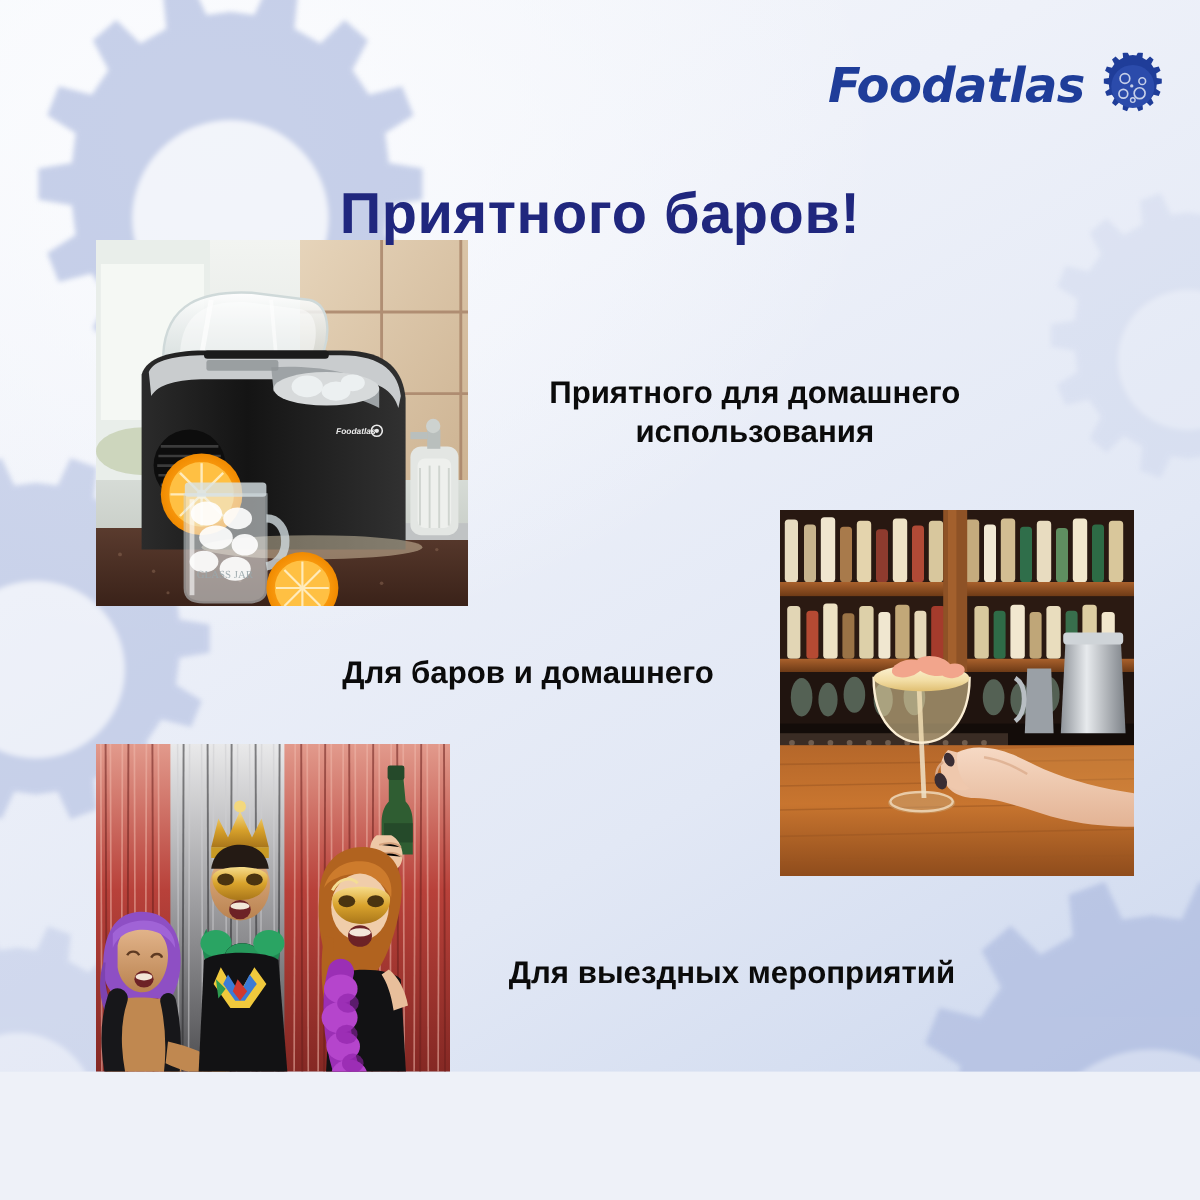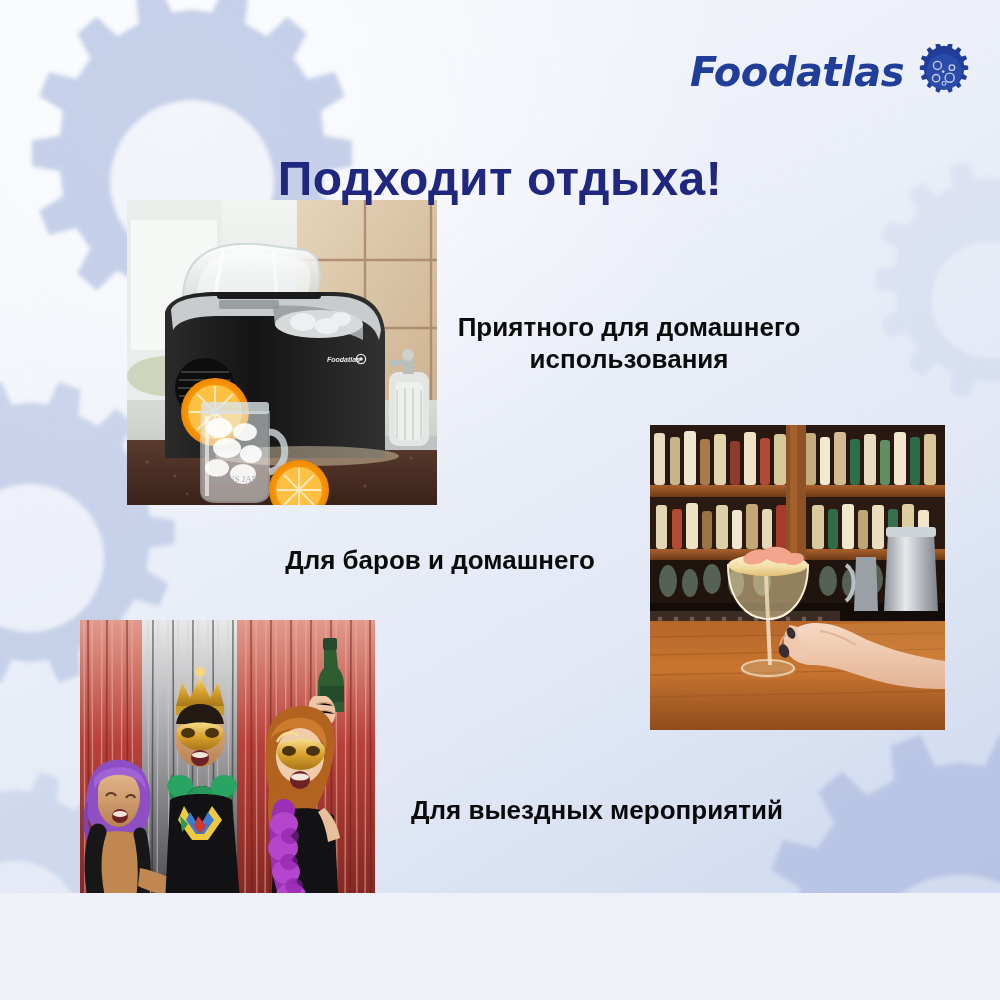--- a/index.html
+++ b/index.html
@@ -37,30 +37,30 @@
 
   
   .title{
     position:absolute;left:0;right:0;top:122px;text-align:center;z-index:5;
     font-size:48px;font-weight:bold;color:#20277e;letter-spacing:.5px;
     line-height:1.05;
   }
 
   
   .photo{position:absolute;overflow:hidden;background:#cfd6e4;z-index:3;}
-  .ph-icemaker{left:80px; top:200px;  width:310px;height:305px;margin-left:47px;}
+  .ph-icemaker{left:80px; top:200px;  width:310px;height:305px;}
   .ph-bar{     left:650px;top:425px;  width:295px;height:305px;}
   .ph-party{   left:80px; top:620px;  width:295px;height:305px;}
   .photo svg{display:block;width:100%;height:100%;}
 
   
   .caption{position:absolute;z-index:5;font-weight:bold;color:#0b0b0b;text-align:center;line-height:1.22;}
   .cap-home{ left:404px; top:312px; width:450px; font-size:26px;}
   .cap-bar{  left:205px; top:545px; width:470px; font-size:26px;}
-  .cap-event{left:362px; top:795px; width:470px; font-size:26px;}
+  .cap-event{left:375px; top:795px; width:470px; font-size:26px;}
 </style>
 </head>
 <body>
 
 <div class="poster">
 
   <div class="bg-gears">
 
     <svg class="g-tl" viewBox="0 0 200 200">
       <path class="gear-shape" d="M100 18l9.5 1.3 5.6-12.1 11.6 4.2-1.3 13.3 10.3 5.9 9.6-9.3 9.3 8-6.2 11.8 6.6 9.8 13.1-3.3 4.6 11.5-11.3 7.1 1.5 11.8 13.3 2.2v12.4l-13.3 2.2-1.5 11.8 11.3 7.1-4.6 11.5-13.1-3.3-6.6 9.8 6.2 11.8-9.3 8-9.6-9.3-10.3 5.9 1.3 13.3-11.6 4.2-5.6-12.1-9.5 1.3-9.5-1.3-5.6 12.1-11.6-4.2 1.3-13.3-10.3-5.9-9.6 9.3-9.3-8 6.2-11.8-6.6-9.8-13.1 3.3-4.6-11.5 11.3-7.1-1.5-11.8-13.3-2.2v-12.4l13.3-2.2 1.5-11.8-11.3-7.1 4.6-11.5 13.1 3.3 6.6-9.8-6.2-11.8 9.3-8 9.6 9.3 10.3-5.9-1.3-13.3 11.6-4.2 5.6 12.1z"></path>
@@ -95,21 +95,21 @@
       <circle cx="32" cy="32" r="20.5" fill="#2b4bab"></circle>
       <circle cx="24.5" cy="24.5" r="4.6" fill="none" stroke="#c5cfe8" stroke-width="1.6"></circle>
       <circle cx="41" cy="27" r="3.2" fill="none" stroke="#c5cfe8" stroke-width="1.5"></circle>
       <circle cx="23" cy="39" r="4.2" fill="none" stroke="#c5cfe8" stroke-width="1.6"></circle>
       <circle cx="38.5" cy="38.5" r="5.2" fill="none" stroke="#c5cfe8" stroke-width="1.6"></circle>
       <circle cx="31" cy="31.5" r="1.6" fill="#c5cfe8"></circle>
       <circle cx="32" cy="45" r="2.2" fill="none" stroke="#c5cfe8" stroke-width="1.3"></circle>
     </svg>
   </div>
 
-  <h1 class="title">Подходит отдыха!</h1>
+  <h1 class="title">Приятного баров!</h1>
 
   <div class="photo ph-icemaker">
     <svg viewBox="0 0 310 305" preserveAspectRatio="xMidYMid slice">
       <defs>
         <linearGradient id="winLight" x1="0" y1="0" x2="0" y2="1">
           <stop offset="0%" stop-color="#f2f4f1"></stop>
             <stop offset="55%" stop-color="#dfe4e0"></stop>
             <stop offset="100%" stop-color="#b9bfb6"></stop>
         </linearGradient>
         <linearGradient id="tile" x1="0" y1="0" x2="1" y2="1">

